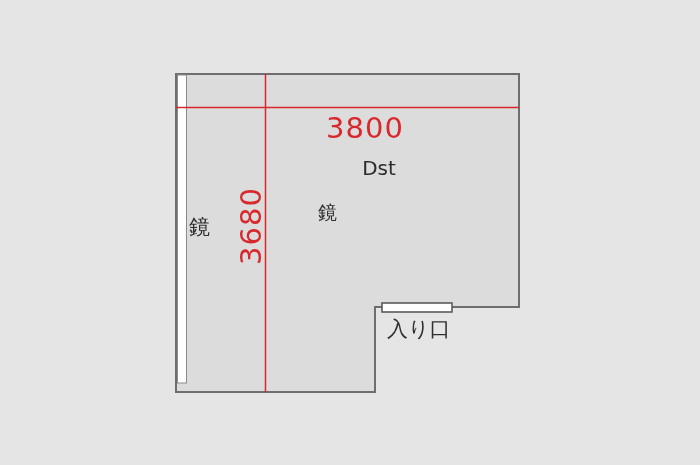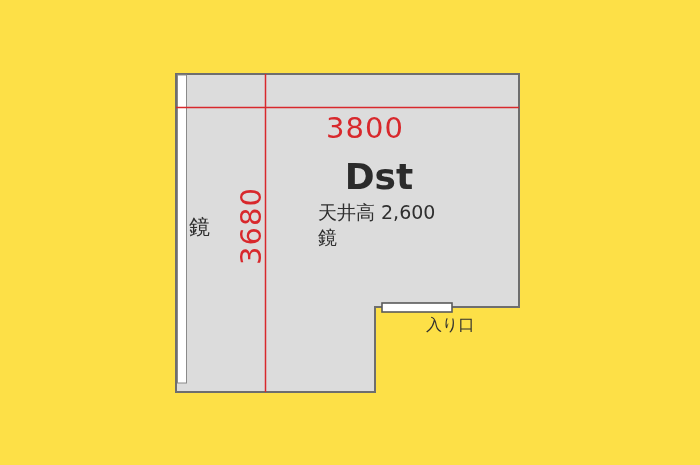--- a/index.html
+++ b/index.html
@@ -4,54 +4,54 @@
 <style>
   * { margin: 0; padding: 0; box-sizing: border-box; }
   html, body { background: #ffffff; }
   body {
     font-family: "DejaVu Sans", "Liberation Sans", sans-serif;
     width: 700px; height: 465px; overflow: hidden;
   }
   .stage {
     position: relative;
     width: 700px; height: 465px;
-    background: #fde047;
+    background: #e5e5e5;
   }
   .plan-svg { position: absolute; left: 0; top: 0; }
 
   .overlay { position: absolute; white-space: nowrap; }
 
   .dim-text {
     color: #d8282c;
     font-size: 29px;
     font-weight: 400;
     letter-spacing: 1px;
     text-align: center;
   }
   .dim-horizontal { left: 320px; top: 111px; width: 90px; }
   .dim-vertical {
     left: 208px; top: 211px; width: 86px; height: 30px;
     transform: rotate(-90deg);
     line-height: 30px;
   }
   .room-title {
     left: 339px; top: 156px; width: 80px;
-    color: #2b2b2b; font-size: 36px; text-align: center; font-weight: bold;
+    color: #2b2b2b; font-size: 20px; text-align: center;
   }
   .spec-block { left: 318px; top: 200px; color: #2f2f2f; font-size: 19px; }
   .spec-row { display: flex; height: 25px; line-height: 25px; }
   .spec-label { width: 63px; }
   .spec-value { }
   .wall-mirror-label {
     left: 189px; top: 213px;
     color: #2f2f2f; font-size: 21px;
   }
   .entrance-label {
     left: 387px; top: 315px;
-    color: #2f2f2f; font-size: 16px; margin-left: 39px;
+    color: #2f2f2f; font-size: 21px;
   }
 </style>
 </head>
 <body>
 
 <div class="stage">
 
   <svg class="plan-svg" width="700" height="465" viewBox="0 0 700 465">
 
     <polygon points="176,74 519,74 519,307 375,307 375,392 176,392" fill="#dcdcdc" stroke="#6e6e6e" stroke-width="2"></polygon>
@@ -65,24 +65,20 @@
   </svg>
 
   <div class="overlay dim-text dim-horizontal">3800</div>
 
   <div class="overlay dim-text dim-vertical">3680</div>
 
   <div class="overlay room-title">Dst</div>
 
   <div class="overlay spec-block">
     <div class="spec-row">
-      <span class="spec-label">天井高</span>
-      <span class="spec-value">2,600</span>
-    </div>
-    <div class="spec-row">
       <span class="spec-label">鏡</span>
     </div>
   </div>
 
   <div class="overlay wall-mirror-label">鏡</div>
 
   <div class="overlay entrance-label">入り口</div>
 
 </div>
 

